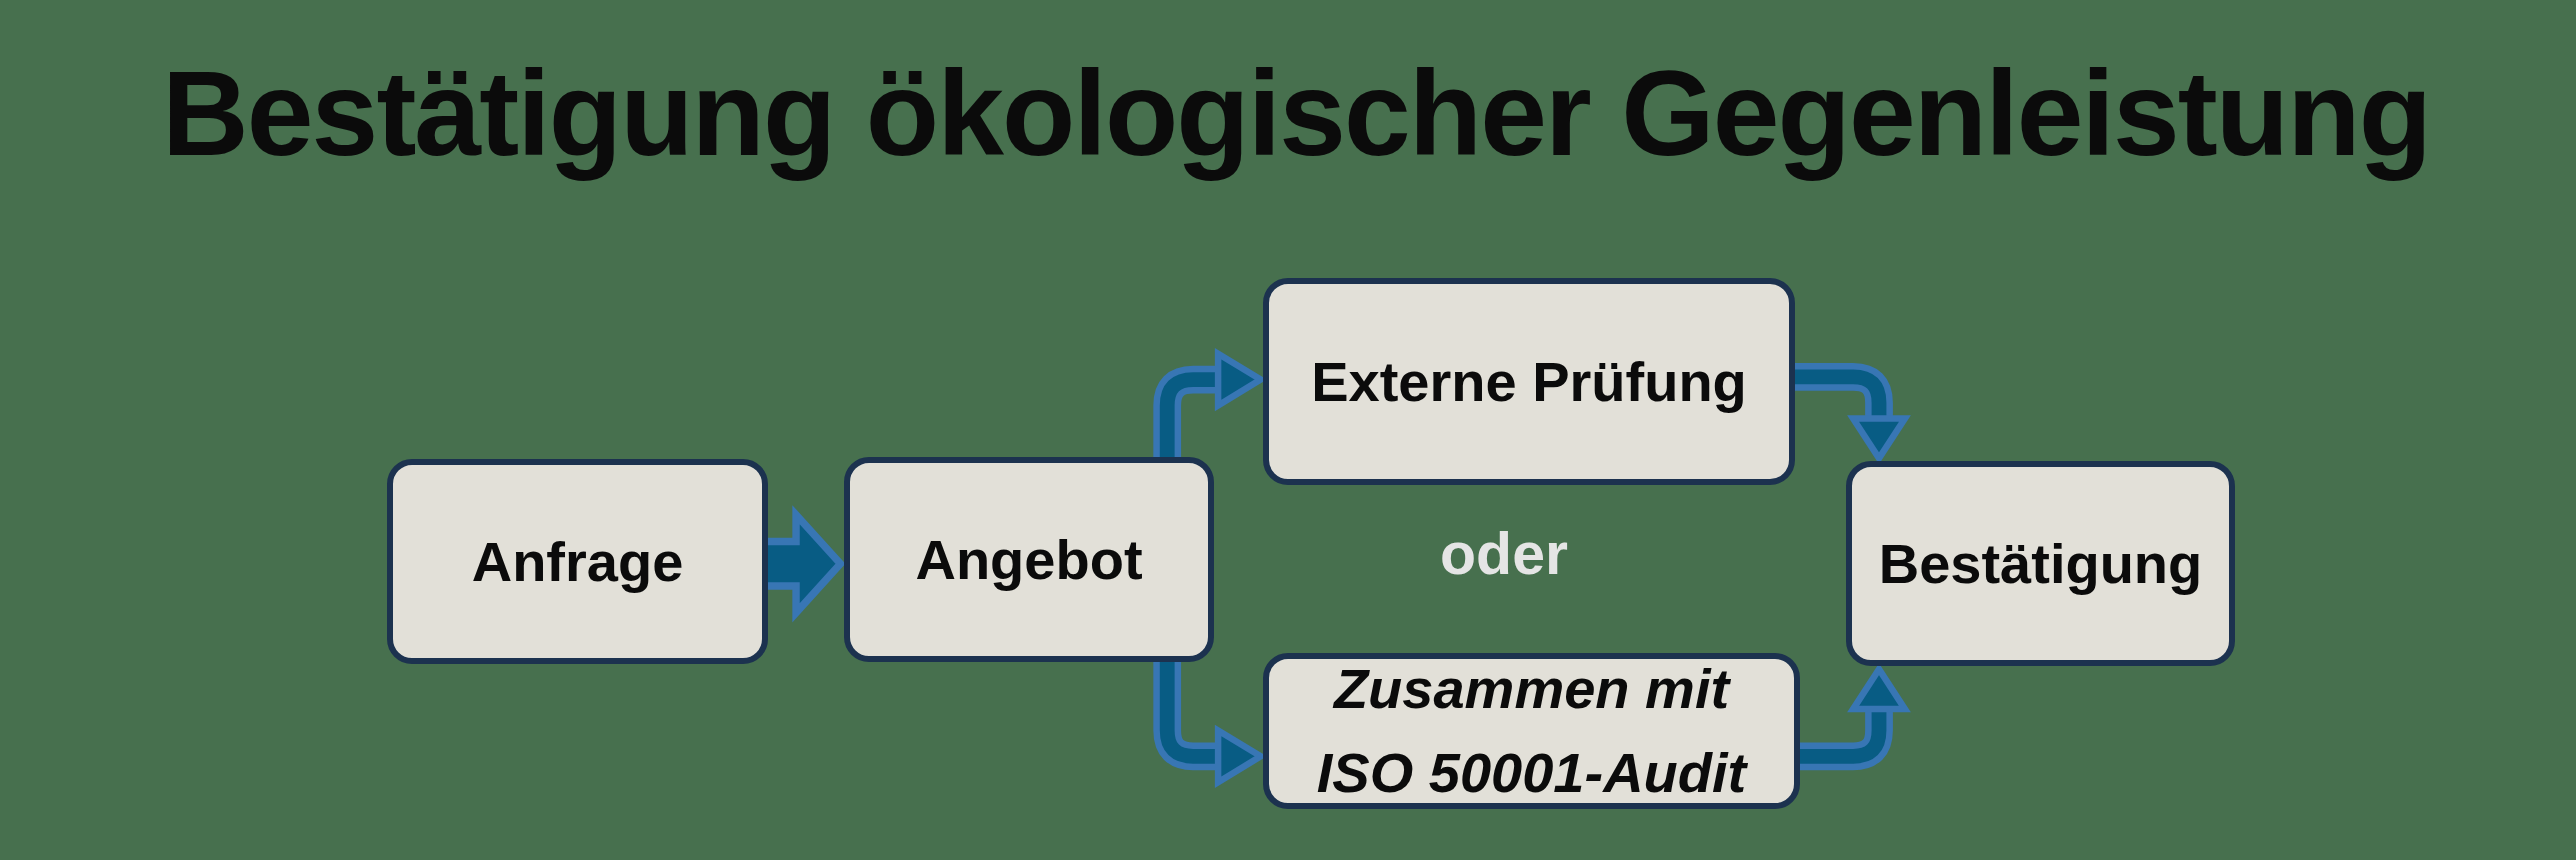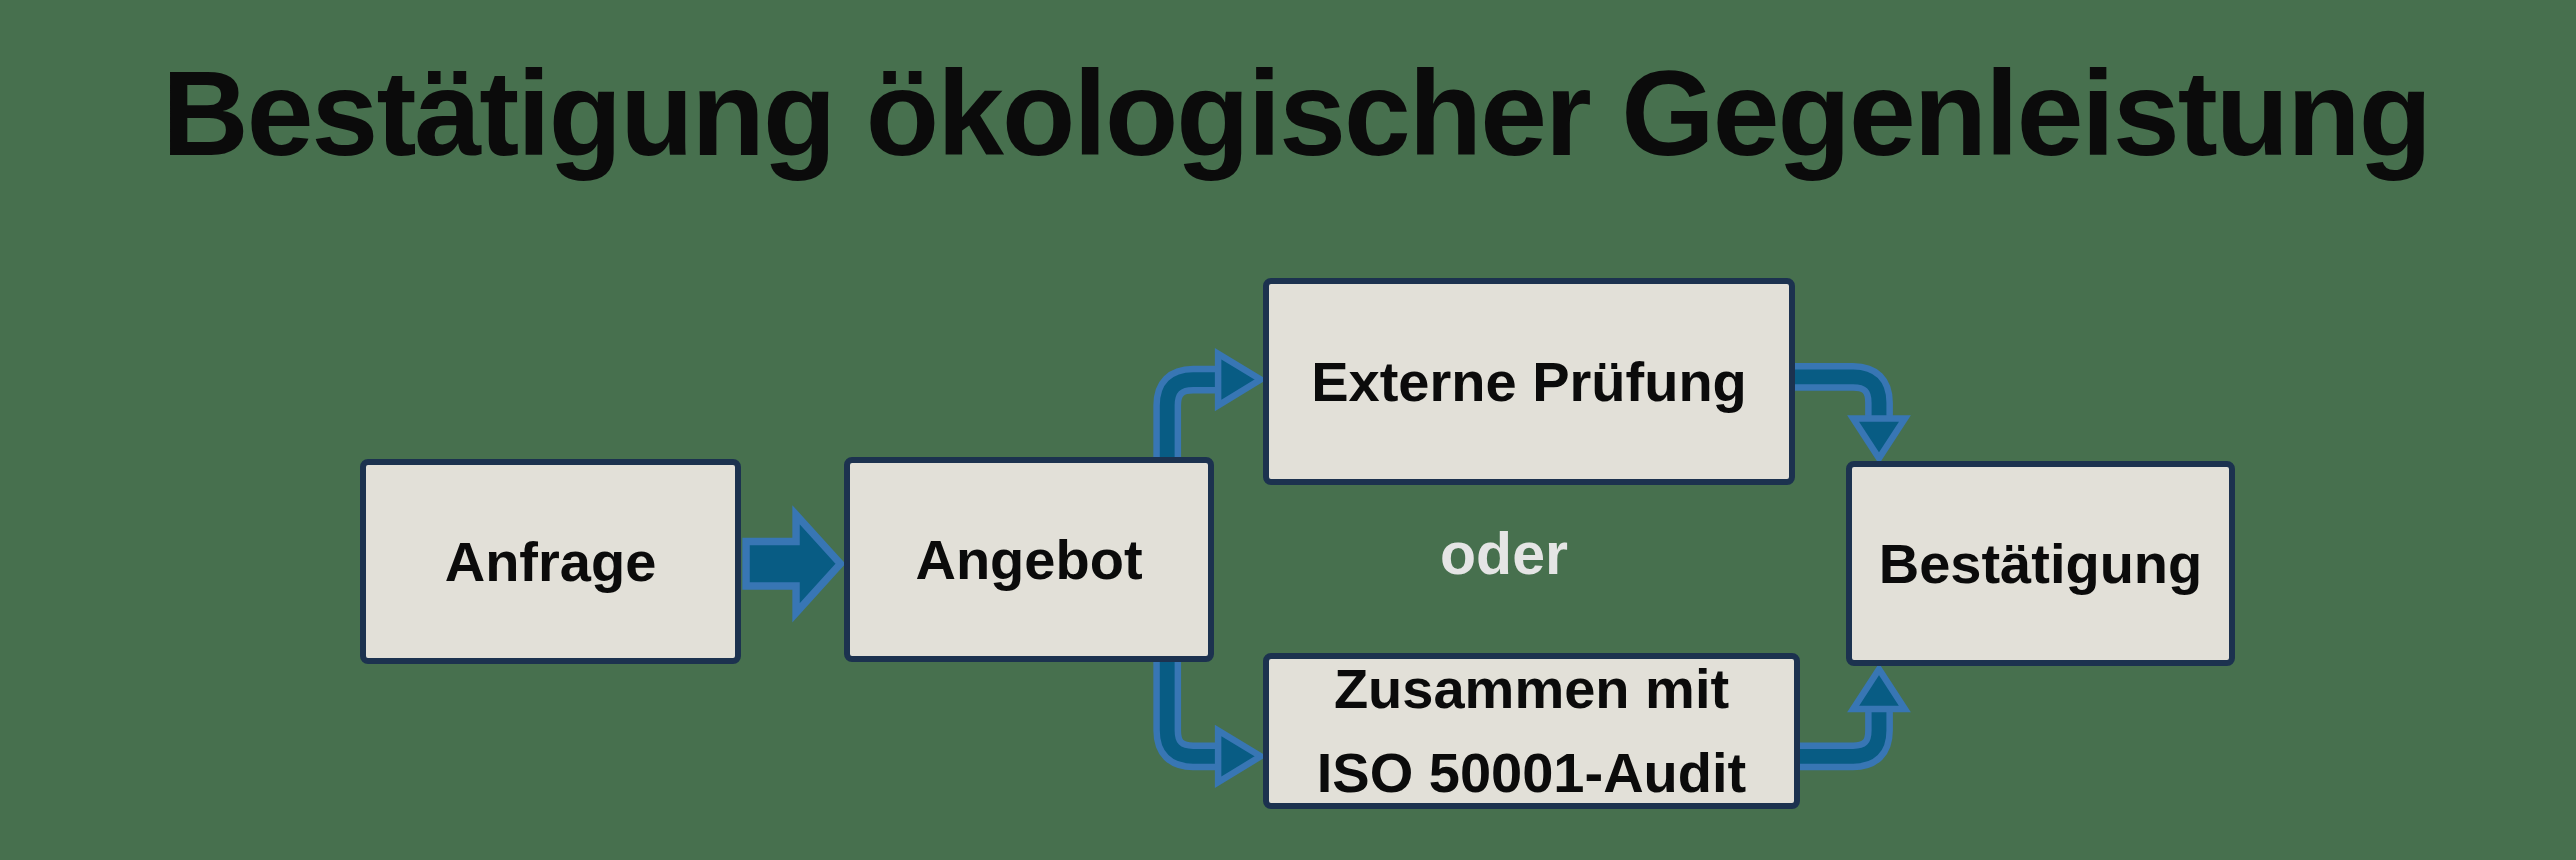--- a/index.html
+++ b/index.html
@@ -30,34 +30,34 @@
     letter-spacing: -1.9px;
     color: #0B0B0B;
     white-space: nowrap;
     line-height: 1.2;
   }
   .node {
     position: absolute;
     box-sizing: border-box;
     background: #E2E0D8;
     border: 6.5px solid #1C324F;
-    border-radius: 8px;
+    border-radius: 25px;
     display: flex;
     align-items: center;
     justify-content: center;
     text-align: center;
     color: #0B0B0B;
     font-size: 56px;
     font-weight: 600;
     line-height: 68px;
   }
-  .node-anfrage      { left: 360px;  top: 459px; width: 381px; height: 205px; }
+  .node-anfrage      { left: 387px;  top: 459px; width: 381px; height: 205px; }
   .node-angebot      { left: 844px;  top: 457px; width: 370px; height: 205px; }
   .node-externe      { left: 1263px; top: 278px; width: 532px; height: 207px; }
-  .node-iso          { left: 1263px; top: 653px; width: 537px; height: 156px; }
+  .node-iso          { left: 1263px; top: 653px; width: 537px; height: 156px; font-style: italic; }
   .node-bestaetigung { left: 1846px; top: 461px; width: 389px; height: 205px; align-items: center; }
   .oder-label {
     position: absolute;
     left: 1333px;
     top: 520px;
     width: 342px;
     text-align: center;
     font-size: 59px;
     font-weight: 600;
     color: #e5e5e5;

